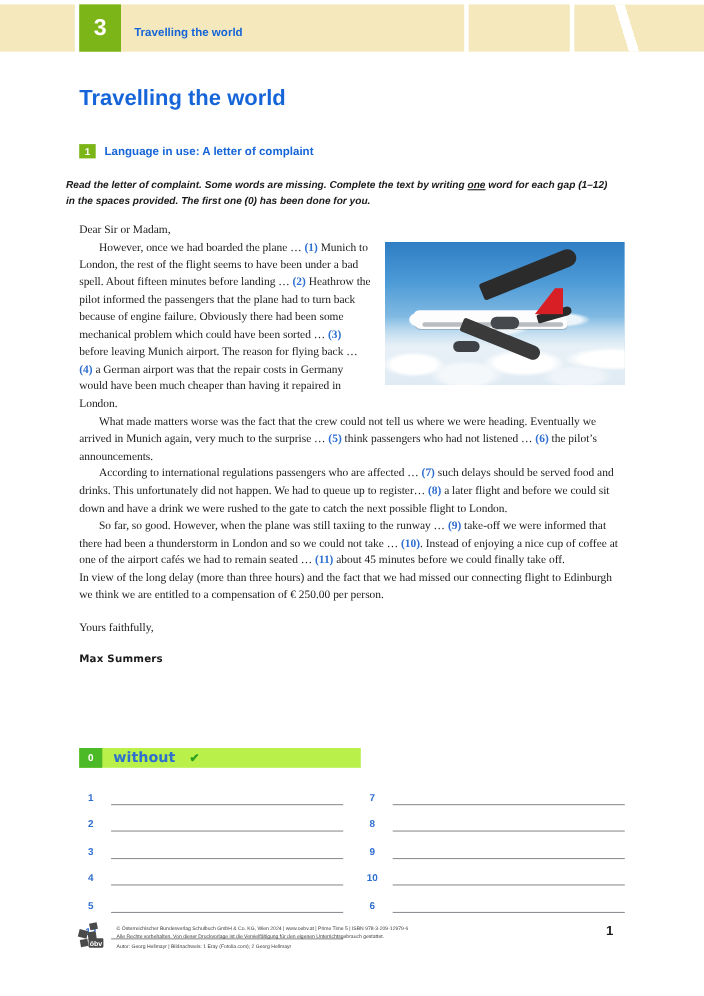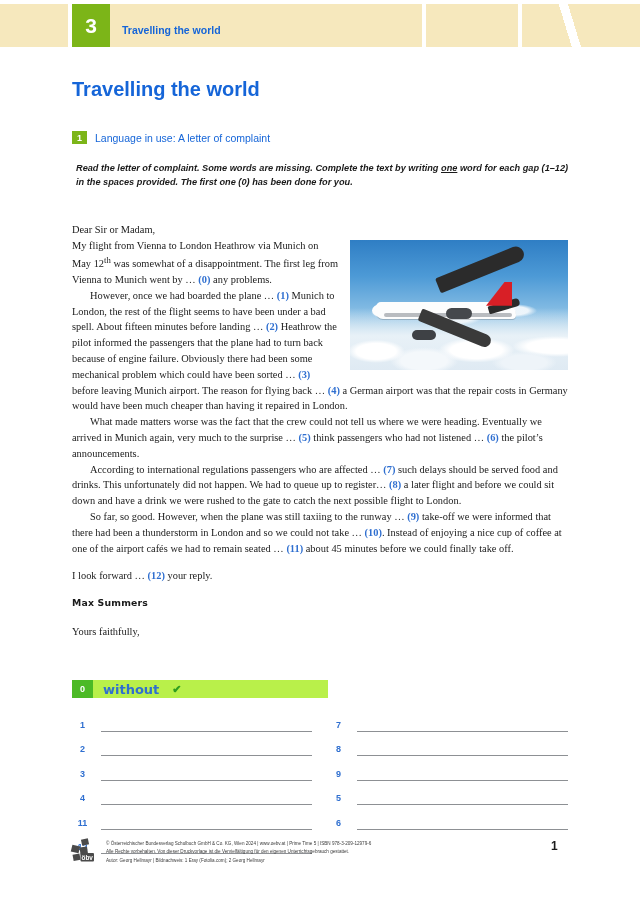--- a/index.html
+++ b/index.html
@@ -27,29 +27,29 @@
     display:flex;align-items:center;justify-content:center;}
   .chaptitle{position:absolute;left:122px;top:24px;font-size:10.5px;font-weight:bold;color:#1565d8;}
 
   
   .pagetitle{position:absolute;left:72px;top:78px;font-size:20px;font-weight:bold;color:#1565d8;}
 
   
   .exrow{position:absolute;left:72px;top:131px;display:flex;align-items:center;gap:8px;}
   .exnum{width:15px;height:13px;background:#7cb518;color:#fff;font-size:9px;font-weight:bold;
     display:flex;align-items:center;justify-content:center;}
-  .extitle{font-size:10.5px;font-weight:normal;color:#1565d8;}
-
-  .rubric{position:absolute;left:76px;top:161px;width:496px;font-size:9.2px;font-style:italic;
+  .extitle{font-size:10.5px;font-weight:bold;color:#1565d8;}
+
+  .rubric{position:absolute;left:60px;top:161px;width:496px;font-size:9.2px;font-style:italic;
     font-weight:bold;color:#1a1a1a;line-height:1.55;font-family:"Liberation Sans",sans-serif;}
   .rubric u{text-decoration:underline;}
 
   
   .letter{position:absolute;left:72px;top:202px;width:496px;
-    font-family:"Liberation Serif", serif;font-size:10.4px;color:#1a1a1a;line-height:1.52;margin-top:20px;}
+    font-family:"Liberation Serif", serif;font-size:10.4px;color:#1a1a1a;line-height:1.52;}
   .letter p{margin:0;}
   .gap{color:#2f6fd0;font-weight:bold;}
   .salut{margin-bottom:11px;}
   .indent{text-indent:18px;}
   .photo{float:right;width:218px;height:130px;margin:2px 0 6px 12px;position:relative;overflow:hidden;}
 
   
   .sky{position:absolute;inset:0;background:linear-gradient(#2f7ec4 0%,#4d9ad6 28%,#86bde4 55%,#b9d9ec 78%,#cfe3f0 100%);}
   .cloudband{position:absolute;left:0;right:0;bottom:0;height:62px;
     background:radial-gradient(ellipse 40px 16px at 12% 70%,#ffffff 50%,rgba(255,255,255,0) 72%),
@@ -136,36 +136,35 @@
       <div class="nose"></div>
       <div class="fusestripe"></div>
       <div class="wing2"></div>
       <div class="eng1"></div>
       <div class="eng2"></div>
       <div class="tailwing"></div>
       <div class="tailfin"></div>
     </div>
   </div>
 
-  <p><span>My flight from Vienna to London Heathrow via Munich on May 12</span><sup>th</sup><span> was somewhat of a disappointment. The first leg from Vienna to Munich went by … </span><span class="gap">(0)</span><span> any problems.</span></p>
 
   <p class="indent"><span>However, once we had boarded the plane … </span><span class="gap">(1)</span><span> Munich to London, the rest of the flight seems to have been under a bad spell. About fifteen minutes before landing … </span><span class="gap">(2)</span><span> Heathrow the pilot informed the passengers that the plane had to turn back because of engine failure. Obviously there had been some mechanical problem which could have been sorted … </span><span class="gap">(3)</span><span> before leaving Munich airport. The reason for flying back … </span><span class="gap">(4)</span><span> a German airport was that the repair costs in Germany would have been much cheaper than having it repaired in London.</span></p>
 
   <p class="indent"><span>What made matters worse was the fact that the crew could not tell us where we were heading. Eventually we arrived in Munich again, very much to the surprise … </span><span class="gap">(5)</span><span> think passengers who had not listened … </span><span class="gap">(6)</span><span> the pilot’s announcements.</span></p>
 
   <p class="indent"><span>According to international regulations passengers who are affected … </span><span class="gap">(7)</span><span> such delays should be served food and drinks. This unfortunately did not happen. We had to queue up to register… </span><span class="gap">(8)</span><span> a later flight and before we could sit down and have a drink we were rushed to the gate to catch the next possible flight to London.</span></p>
 
   <p class="indent"><span>So far, so good. However, when the plane was still taxiing to the runway … </span><span class="gap">(9)</span><span> take-off we were informed that there had been a thunderstorm in London and so we could not take … </span><span class="gap">(10)</span><span>. Instead of enjoying a nice cup of coffee at one of the airport cafés we had to remain seated … </span><span class="gap">(11)</span><span> about 45 minutes before we could finally take off.</span></p>
 
-
-  <p style="margin-top:11px"><span>I look forward … </span><span class="gap">(12)</span><span> your reply.</span></p>
+  <p>In view of the long delay (more than three hours) and the fact that we had missed our connecting flight to Edinburgh we think we are entitled to a compensation of € 250.00 per person.</p>
+
+
+  <p style="margin-top:14px">Yours faithfully,</p>
 
   <p style="margin-top:13px;font-family:'DejaVu Sans',sans-serif;font-size:9.3px;font-weight:bold;letter-spacing:.2px">Max Summers</p>
-
-  <p style="margin-top:14px">Yours faithfully,</p>
 </div>
 
 <div class="answers">
 
   <div class="examplerow">
     <div class="ex-num">0</div>
     <div class="ex-word">without</div>
     <div class="ex-check">✔</div>
   </div>
 
@@ -195,27 +194,27 @@
     </div>
     <div class="lrow">
       <div class="lnum">9</div>
       <div class="lline"></div>
     </div>
 
     <div class="lrow">
       <div class="lnum">4</div>
       <div class="lline"></div>
     </div>
+    <div class="lrow">
+      <div class="lnum">10</div>
+      <div class="lline"></div>
+    </div>
 
     <div class="lrow">
       <div class="lnum">5</div>
-      <div class="lline"></div>
-    </div>
-    <div class="lrow">
-      <div class="lnum">11</div>
       <div class="lline"></div>
     </div>
 
     <div class="lrow">
       <div class="lnum">6</div>
       <div class="lline"></div>
     </div>
     <div class="lrow">
       <div class="lnum">12</div>
       <div class="lline"></div>

